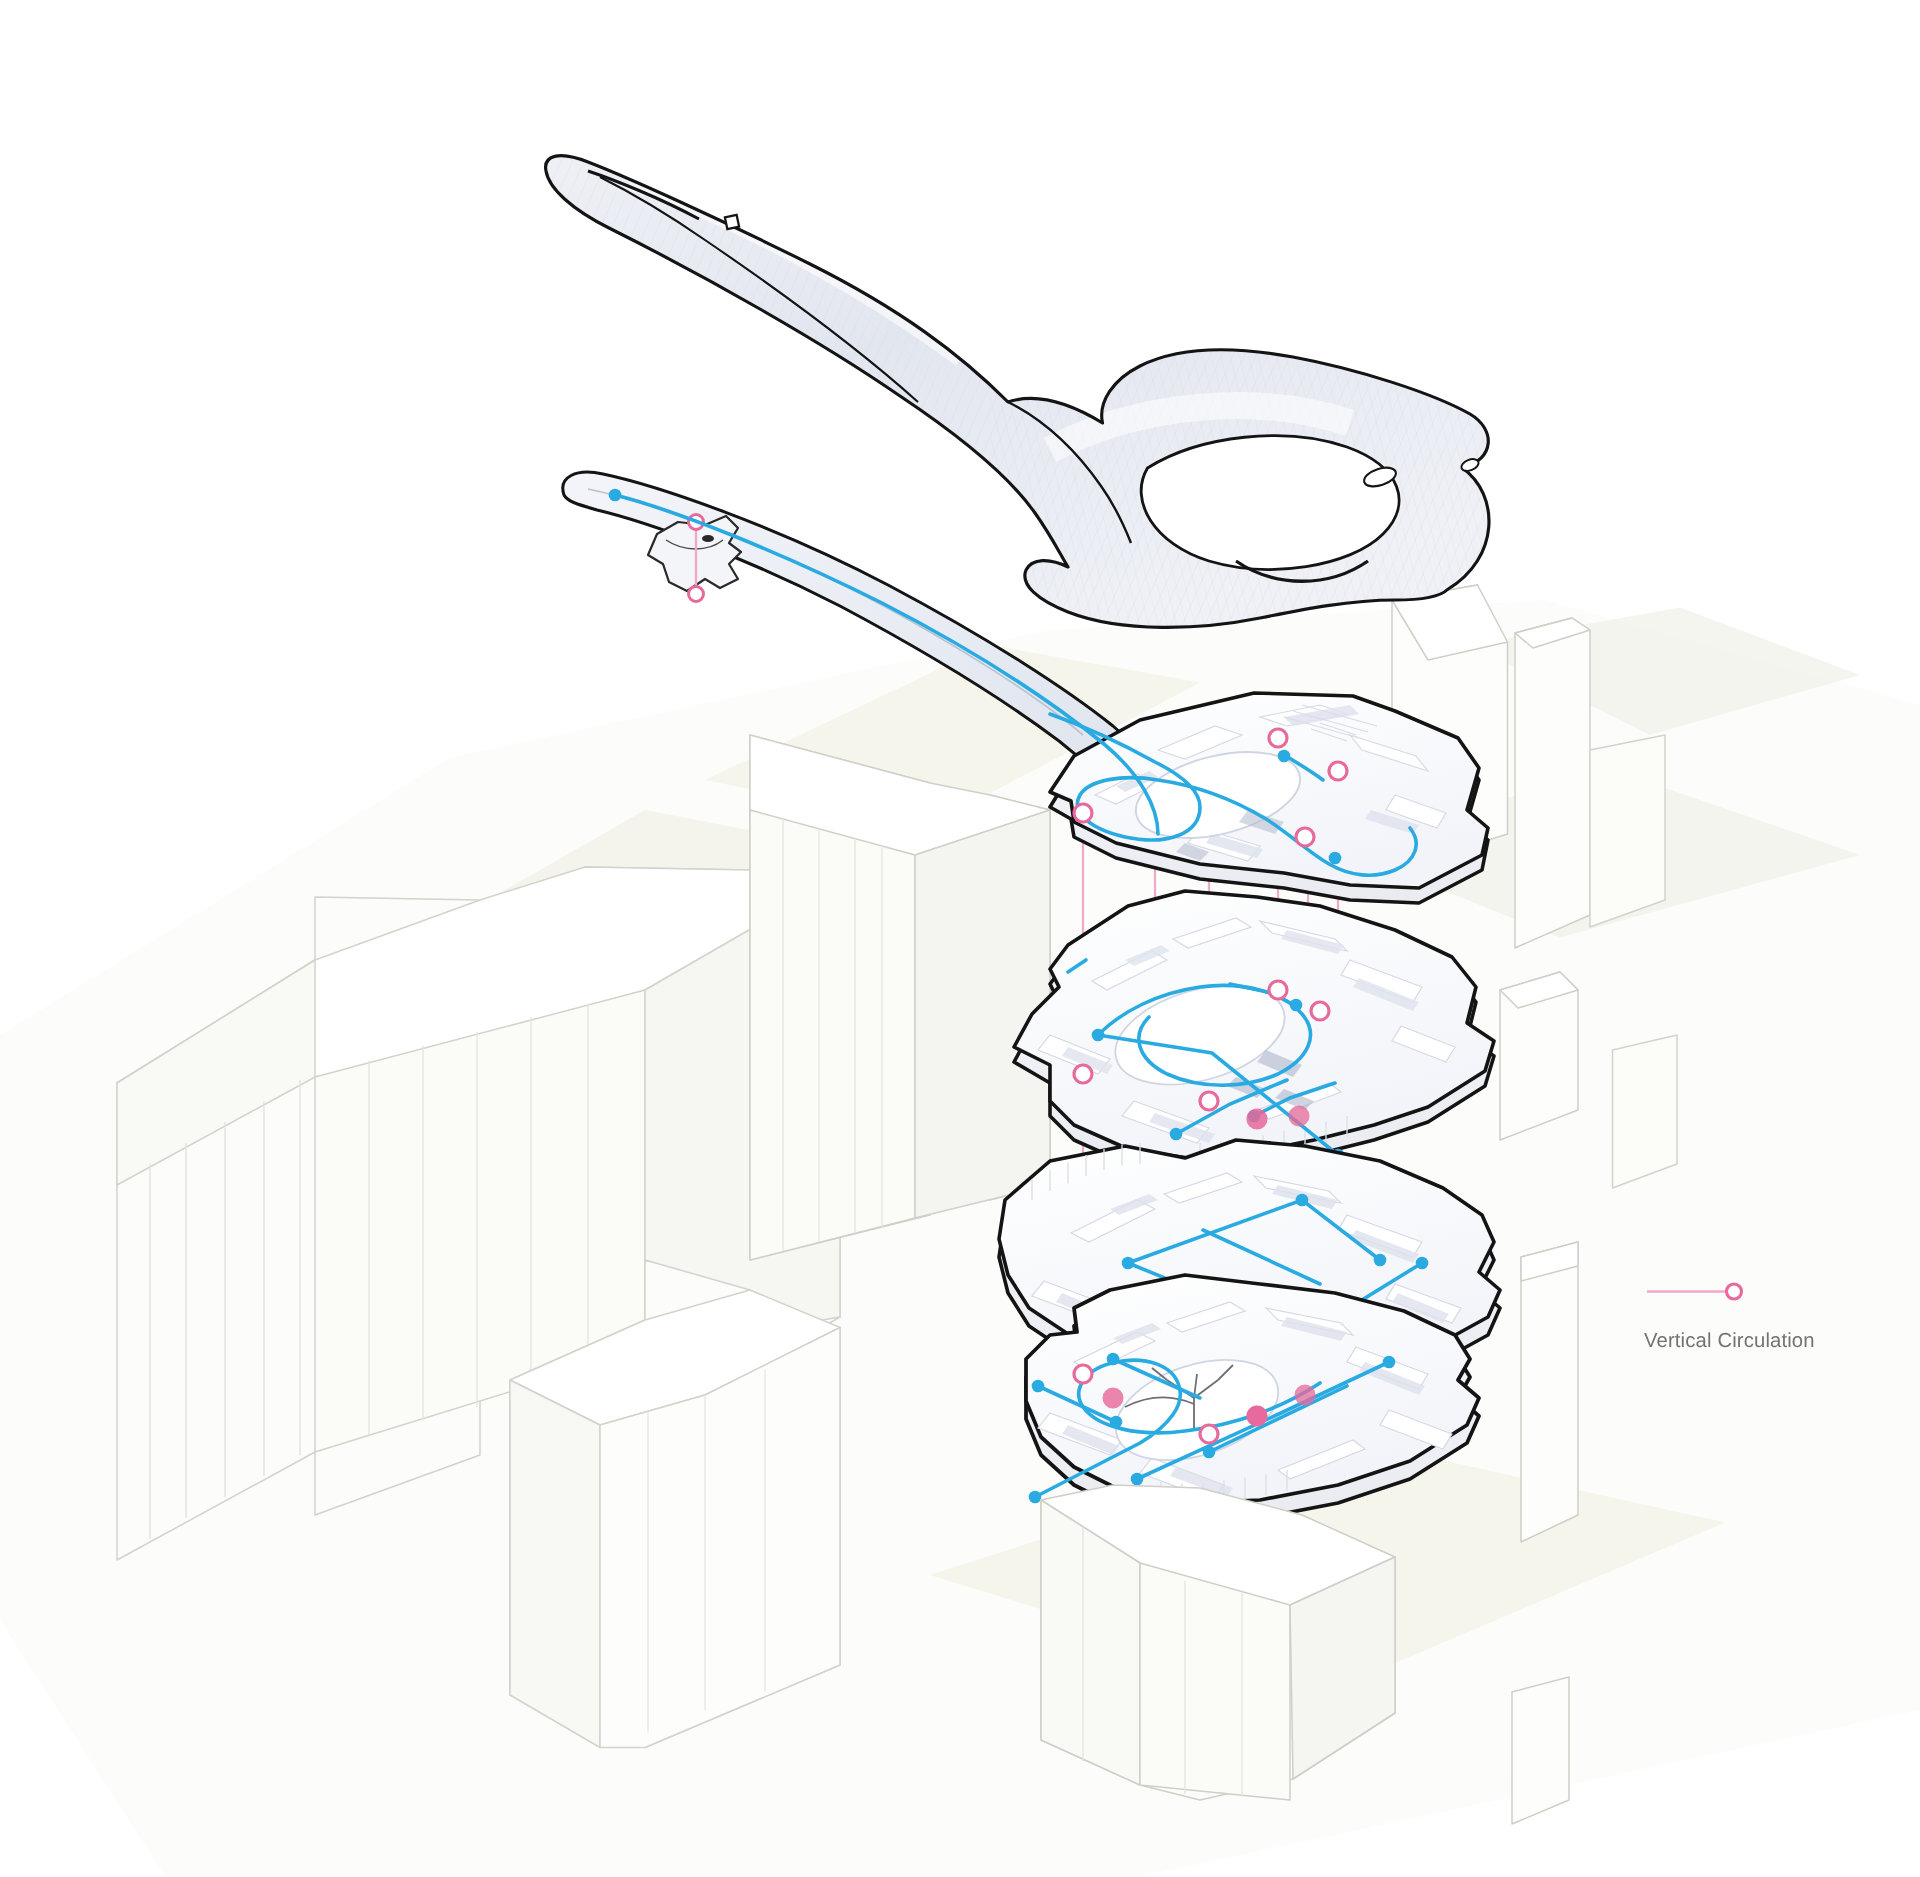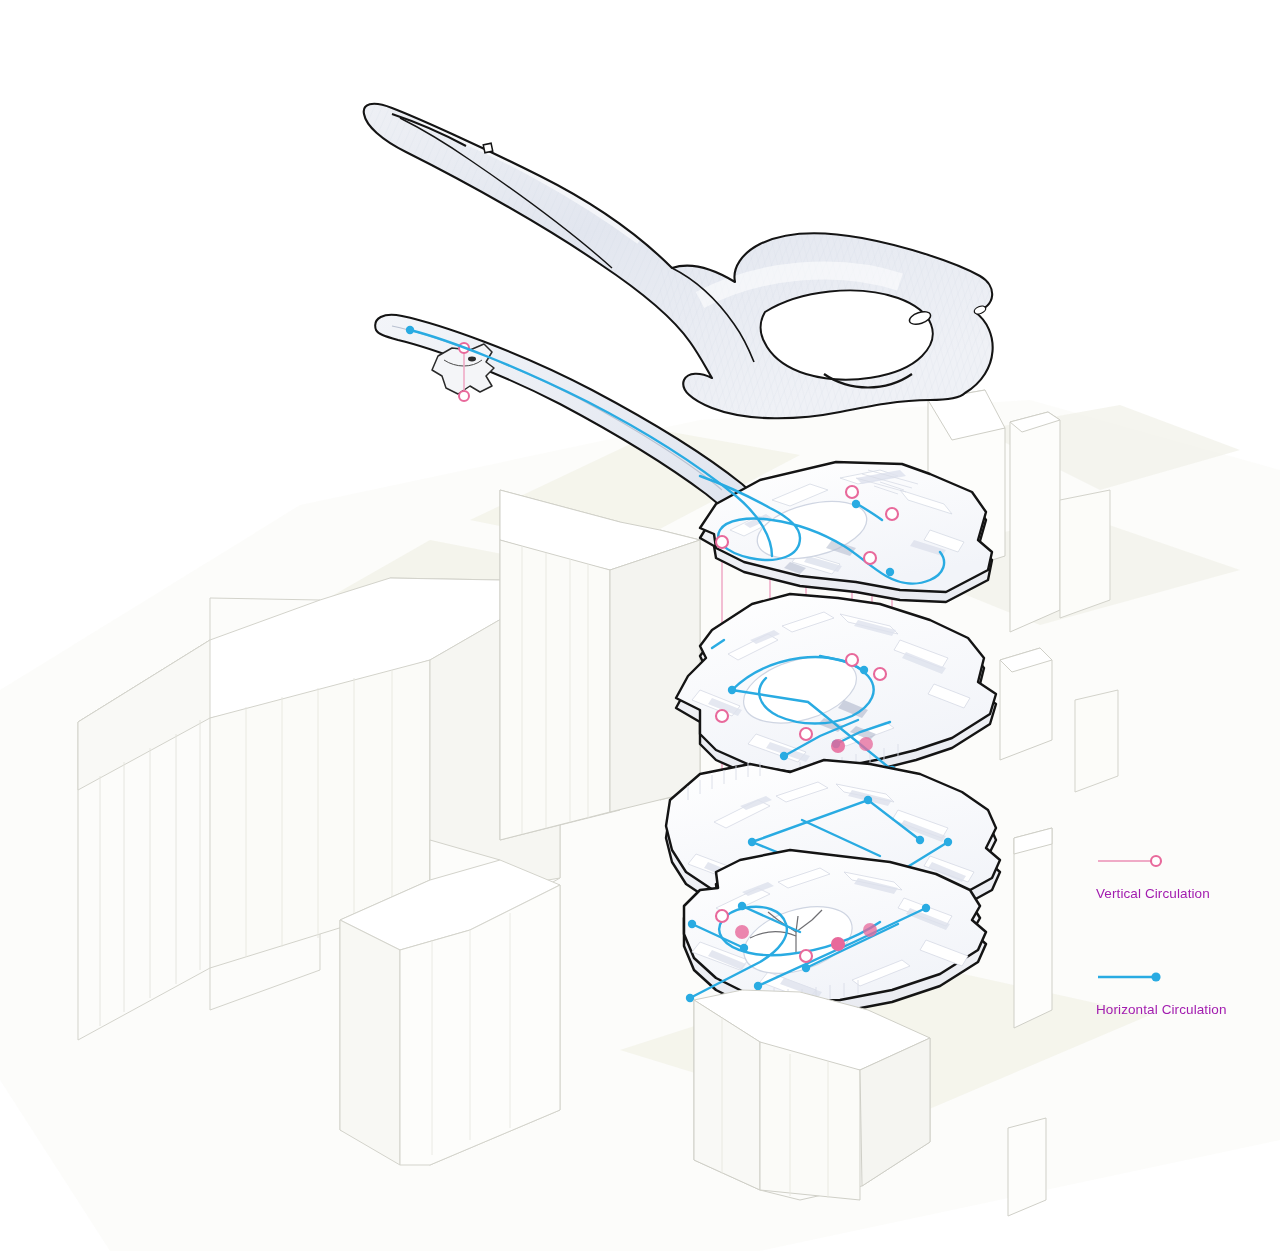--- a/index.html
+++ b/index.html
@@ -11,21 +11,21 @@
   #stage svg{display:block;width:1280px;height:1251px;}
 
   
   .legend{
     position:absolute;left:1096px;top:852px;width:175px;
   }
   .legend-row{margin-bottom:66px;}
   .legend-swatch{height:18px;position:relative;margin-bottom:16px;}
   .legend-swatch svg{display:block;}
   .legend-label{
-    font-size:13.5px;color:#a21caf;letter-spacing:.1px;white-space:nowrap;
+    font-size:13.5px;color:#737373;letter-spacing:.1px;white-space:nowrap;
     line-height:1.2;
   }
 </style>
 </head>
 <body>
 
 <div id="stage">
 <svg viewBox="0 0 1280 1251" xmlns="http://www.w3.org/2000/svg">
   <defs>
     <linearGradient id="gCanopy" x1="0" y1="0" x2="0.6" y2="1">
@@ -541,23 +541,14 @@
   <div class="legend-row">
     <div class="legend-swatch">
       <svg width="70" height="18" viewBox="0 0 70 18">
         <line x1="2" y1="9" x2="56" y2="9" stroke="#efaac6" stroke-width="1.8"></line>
         <circle cx="60" cy="9" r="5" fill="#ffffff" stroke="#e8699b" stroke-width="2.1"></circle>
       </svg>
     </div>
     <div class="legend-label">Vertical Circulation</div>
   </div>
 
-  <div class="legend-row">
-    <div class="legend-swatch">
-      <svg width="70" height="18" viewBox="0 0 70 18">
-        <line x1="2" y1="9" x2="58" y2="9" stroke="#29abe2" stroke-width="2.4"></line>
-        <circle cx="60" cy="9" r="4.6" fill="#29abe2"></circle>
-      </svg>
-    </div>
-    <div class="legend-label">Horizontal Circulation</div>
-  </div>
 
 </div>
 
 </body></html>

